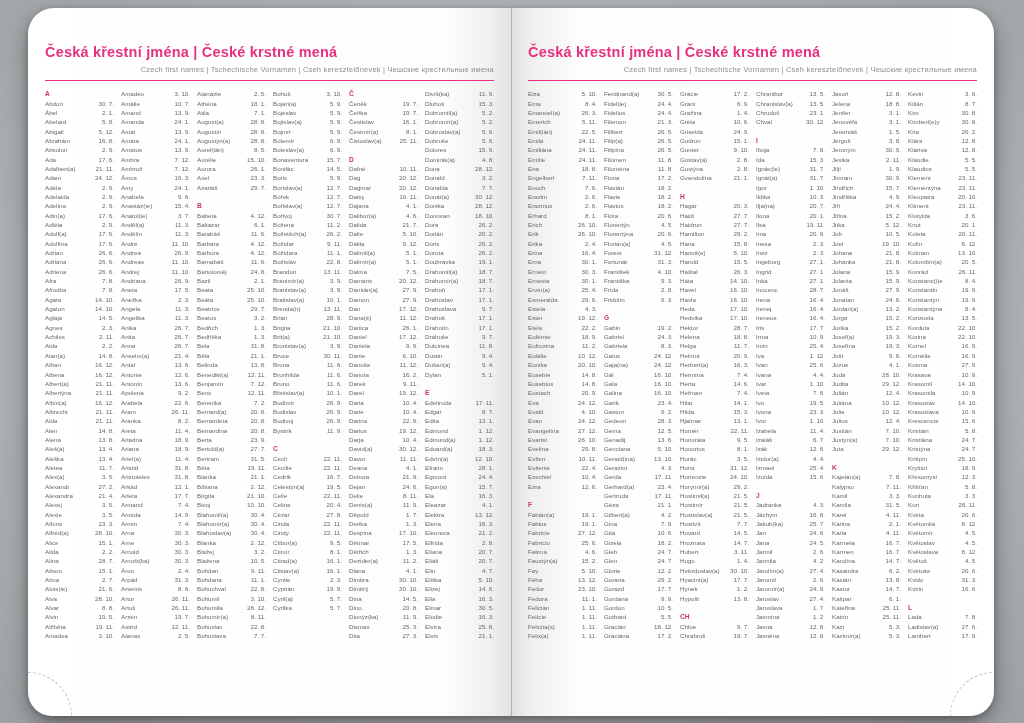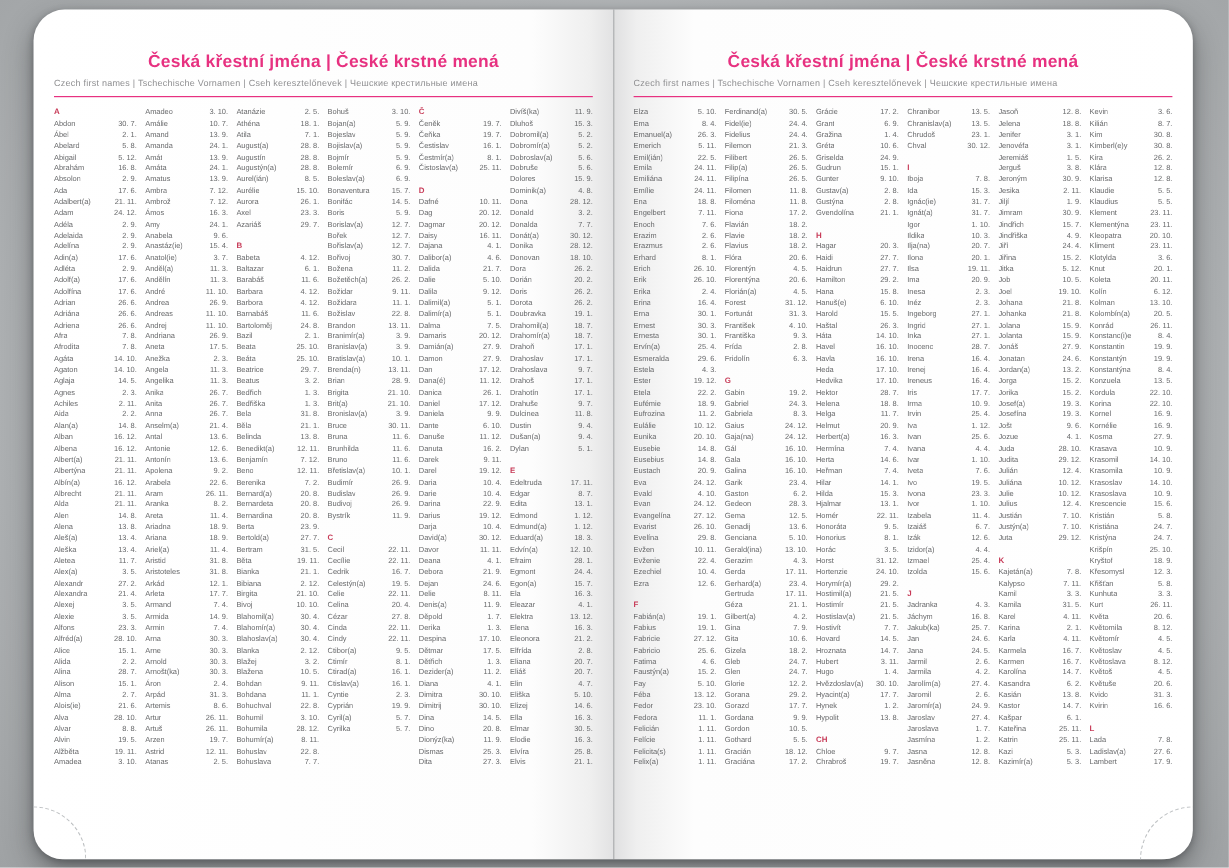--- a/index.html
+++ b/index.html
@@ -26,25 +26,25 @@
     position:absolute;left:50%;top:0;bottom:0;width:1px;
     background:rgba(110,112,116,.4);
   }
   .tear{
     position:absolute;width:86px;height:86px;border:1.5px dashed #c0c3c5;border-radius:50%;
   }
   .page.left .tear{left:-44px;bottom:-44px;}
   .page.right .tear{right:-44px;bottom:-44px;}
   .content{position:absolute;top:36px;left:17px;right:17px;}
   .title{
-    text-align:center;font-size:14.5px;line-height:17px;font-weight:bold;
+    text-align:left;font-size:14.5px;line-height:17px;font-weight:bold;
     letter-spacing:.2px;color:#e73180;
   }
   .subtitle{
-    text-align:left;font-size:7.5px;line-height:9px;margin-top:4px;
+    text-align:right;font-size:7.5px;line-height:9px;margin-top:4px;
     color:#8f8f91;letter-spacing:.2px;
   }
   .rule{height:1.2px;background:#e73180;margin-top:6px;}
   .cols{display:flex;gap:7px;margin-top:8px;}
   .col{flex:1 1 0;min-width:0;}
   .row{
     display:flex;justify-content:space-between;align-items:baseline;
     font-size:6.2px;line-height:9.35px;color:#67686a;white-space:nowrap;
   }
   .row .nm{overflow:hidden;}

